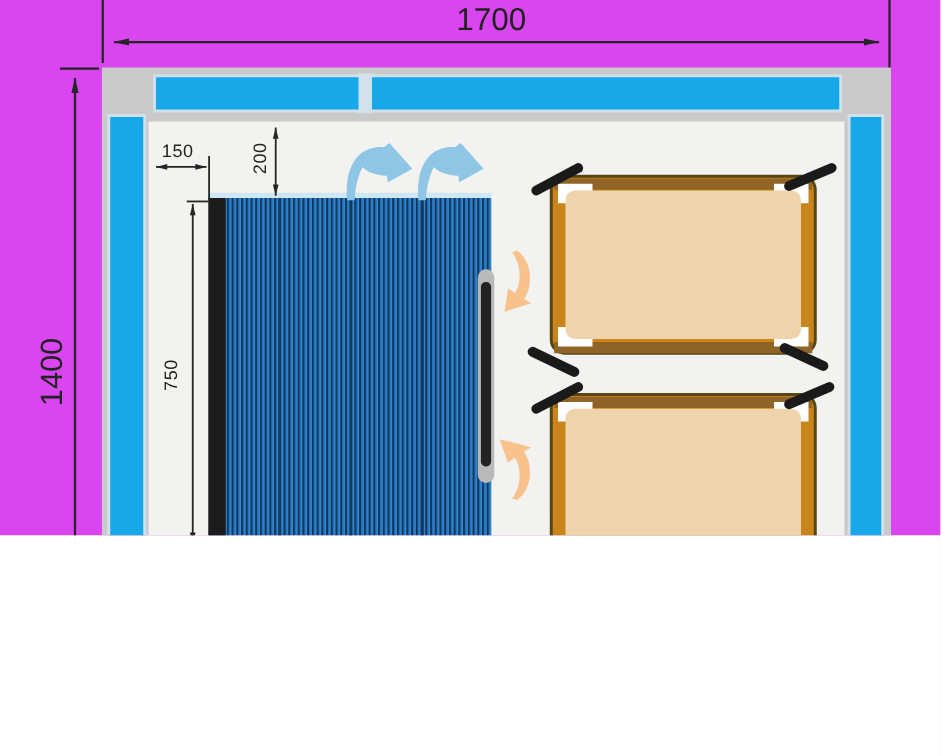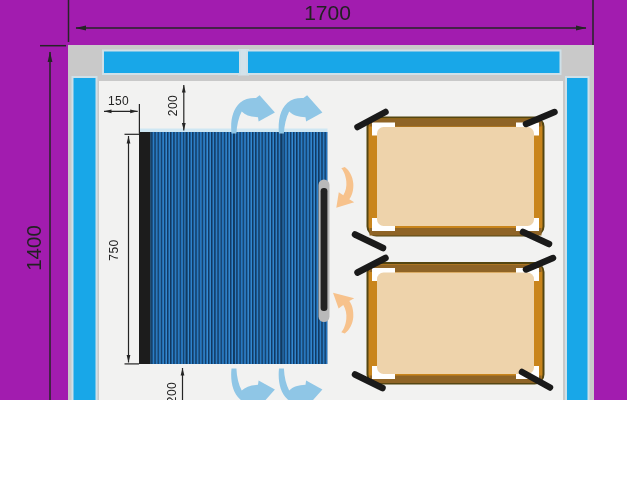--- a/index.html
+++ b/index.html
@@ -1,16 +1,16 @@
 <!DOCTYPE html>
 <html><head>
 <meta charset="utf-8">
 <style>
   html,body{margin:0;padding:0;background:#ffffff;}
-  .wrap{position:relative;width:627px;height:400px;overflow:hidden;background:#a21caf;}
+  .wrap{position:relative;width:627px;height:357px;overflow:hidden;background:#d946ef;}
   svg{position:absolute;left:0;top:0;}
   text{font-family:"Liberation Sans",sans-serif;fill:#222222;}
 </style>
 </head>
 <body>
 <div class="wrap">
 <svg width="627" height="504" viewBox="0 0 627 504">
 <defs>
   <pattern id="st" width="3.15" height="10" patternUnits="userSpaceOnUse">
     <rect x="0" y="0" width="3.15" height="10" fill="#2272bd"></rect>

